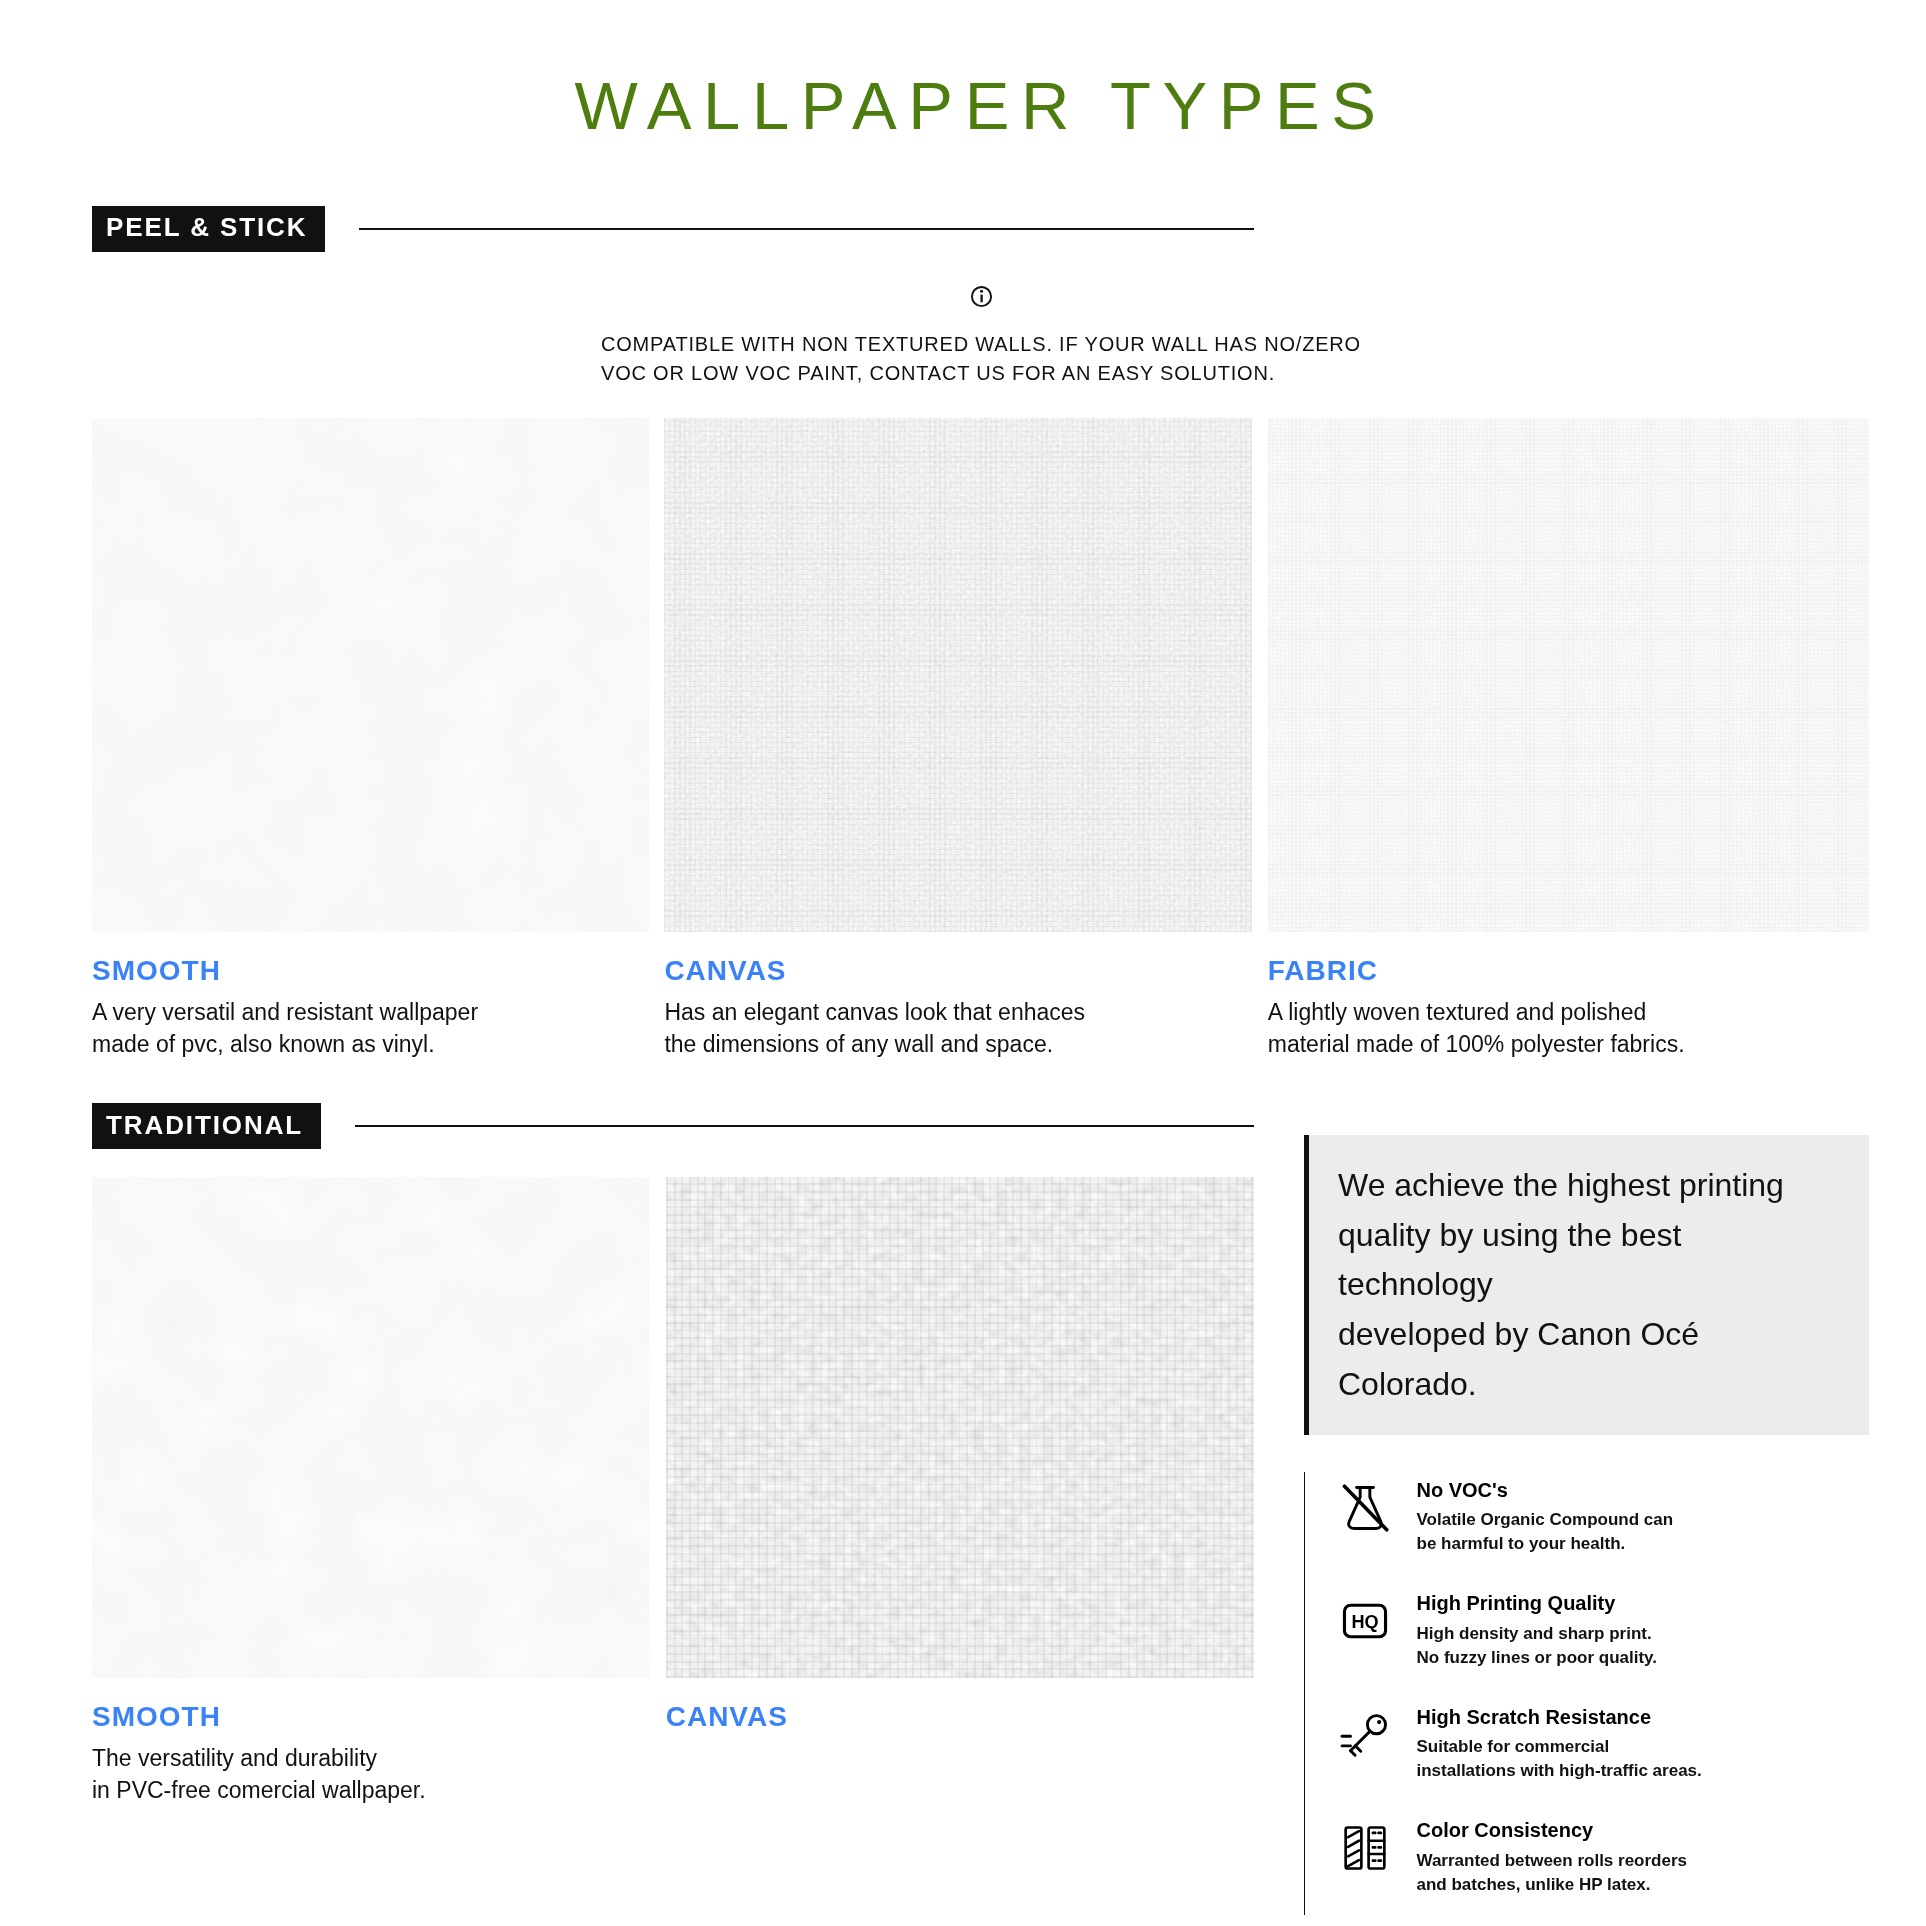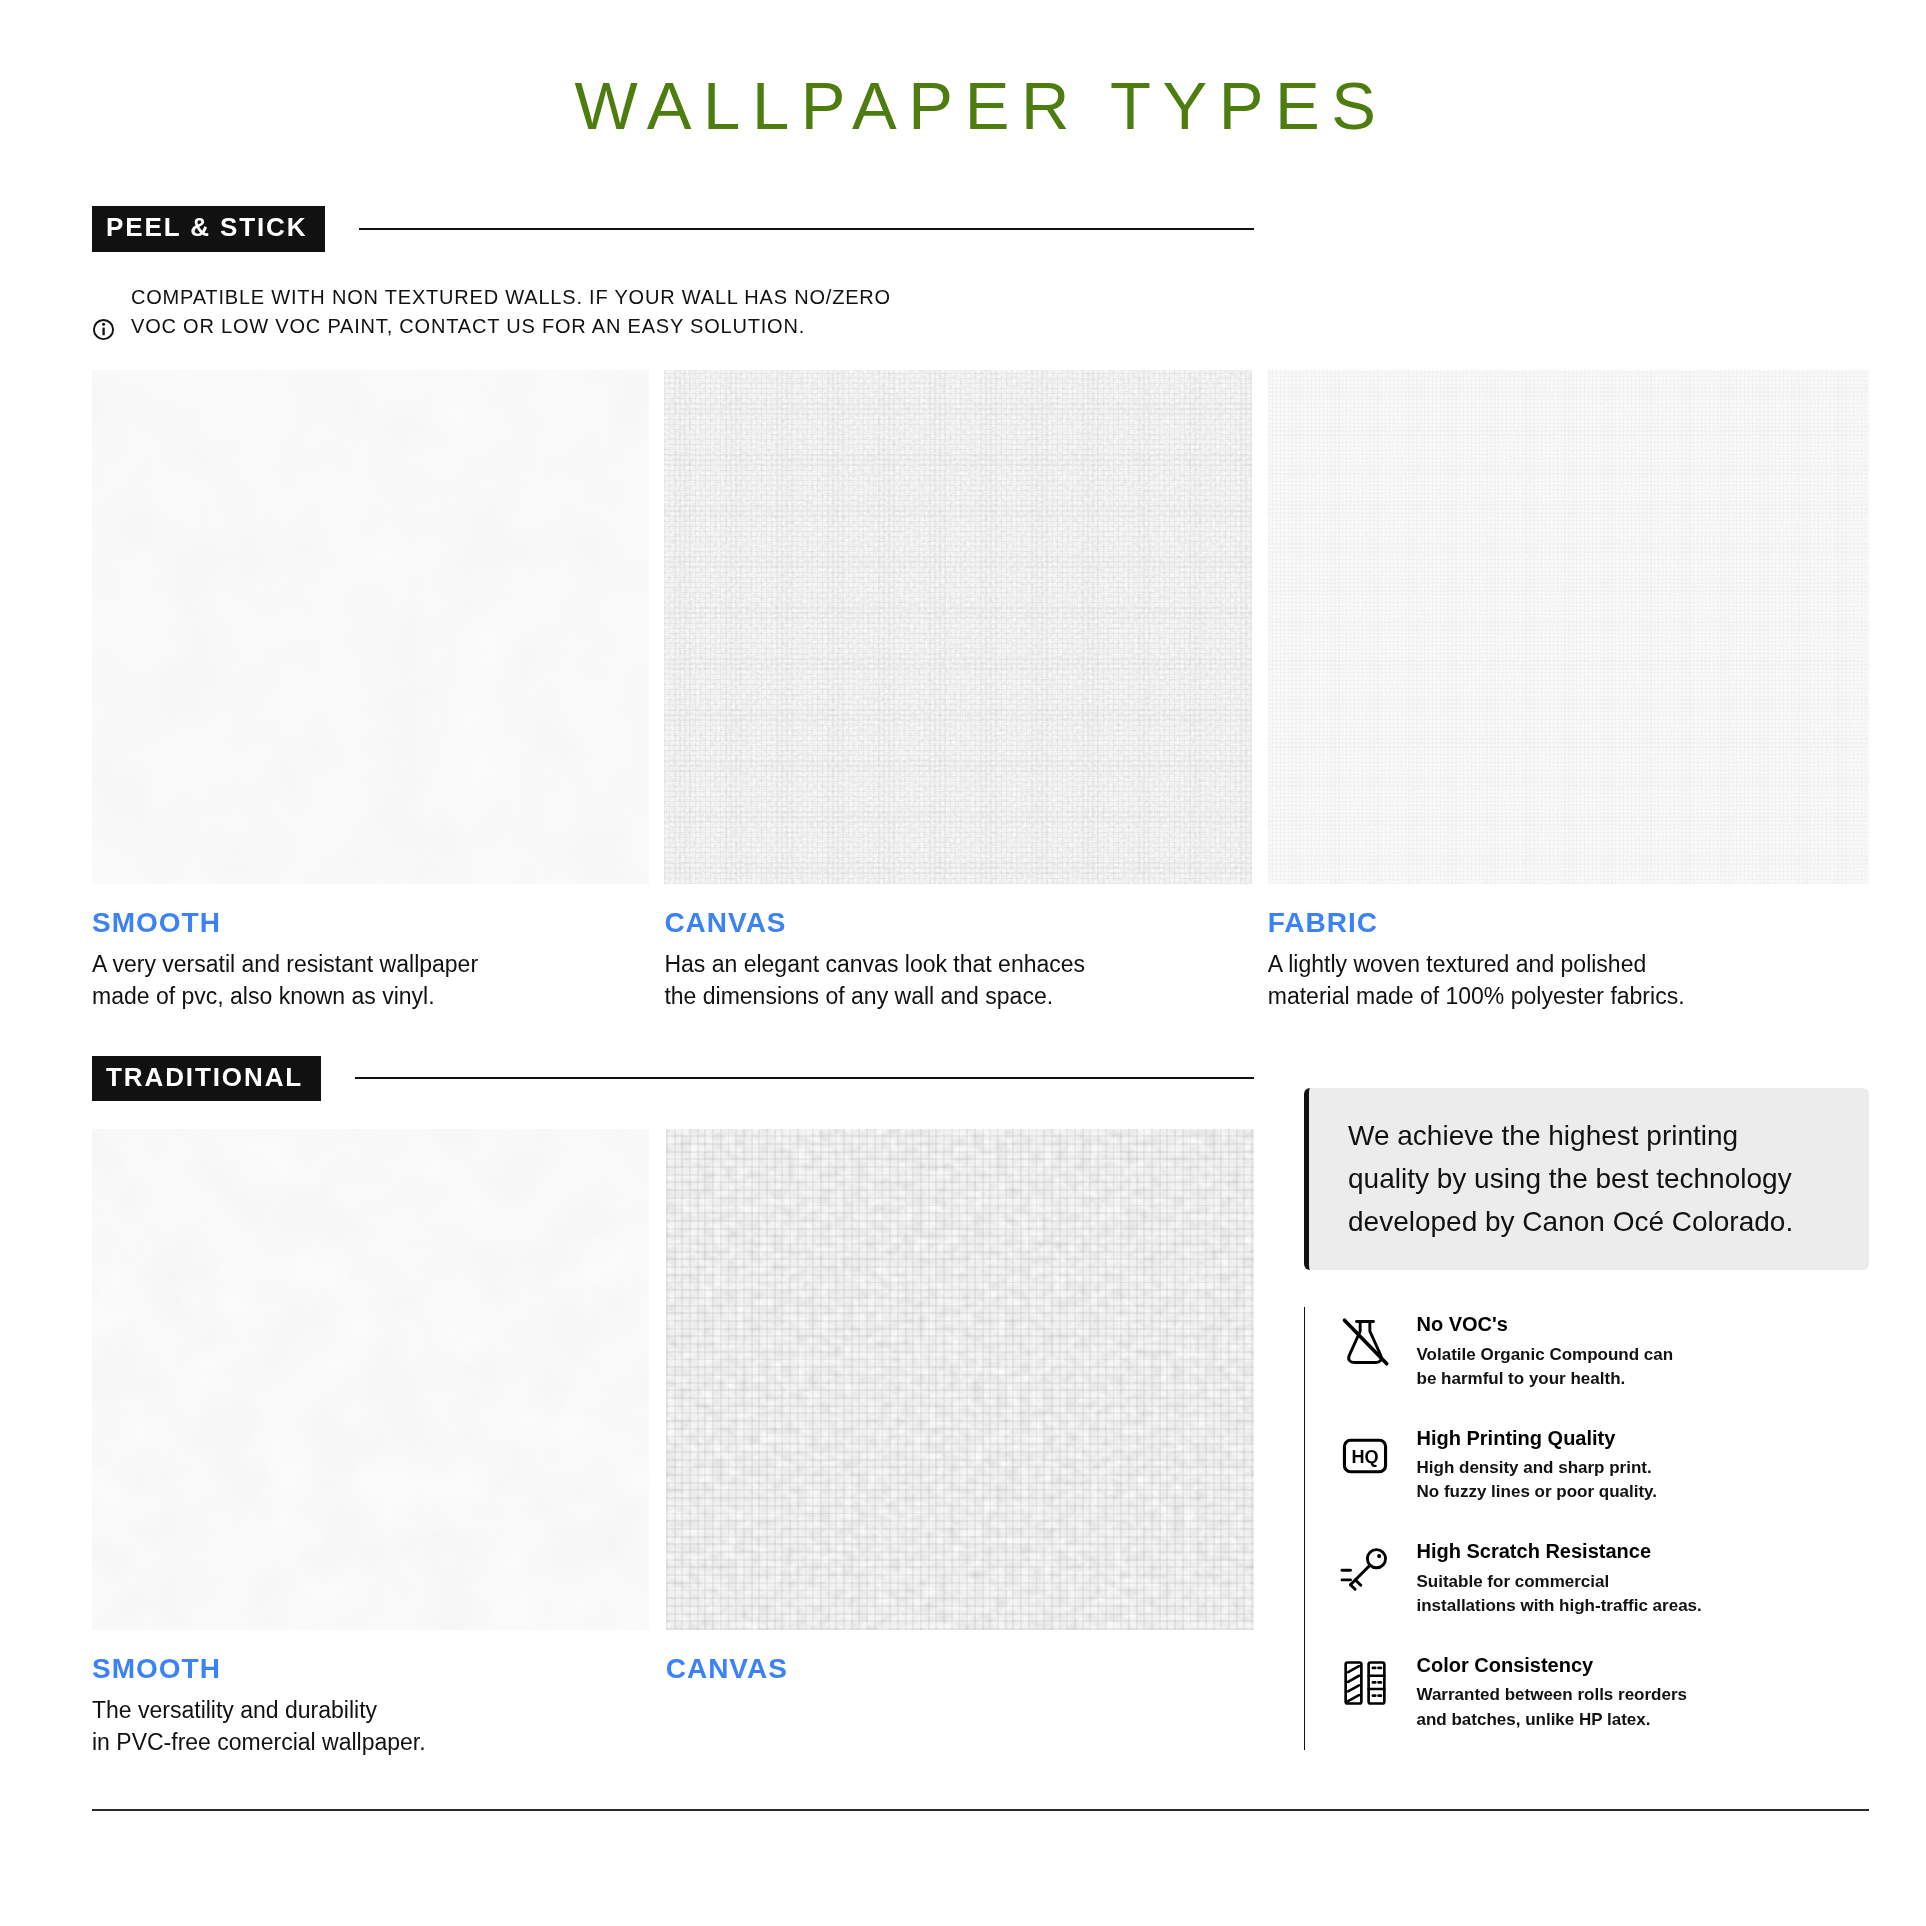--- a/index.html
+++ b/index.html
@@ -19,21 +19,21 @@
   
   .section-header { display:flex; align-items:center; width:1162px;gap:34px; }
   .sec-peel { margin-top:62px; }
   .section-label {
     background:#111; color:#fff; font-weight:700; font-size:26px;
     letter-spacing:1.9px; padding:6.4px 18px 8.3px 14px; white-space:nowrap;
   }
   .header-rule { flex:1; height:1.9px; background:#111; }
 
   
-  .note { display:flex; gap:16px; margin-top:31px; align-items:flex-end; }
+  .note { display:flex; gap:22px; margin-top:31px; align-items:center;flex-direction:column; }
   .info-icon { width:23px; height:23px; flex-shrink:0; margin-top:2.6px; }
   .note-text {
     font-size:20px; letter-spacing:0.8px; line-height:1.45;
     white-space:pre-line; color:#111;
   }
 
   
   .grid-peel { display:grid; grid-template-columns:557px 588px 601px; column-gap:15.4px; margin-top:29.5px; }
   .grid-trad { display:grid; grid-template-columns:557px 588px; column-gap:16.7px; margin-top:28px; }
   .swatch { height:514px; background:#f5f5f5; position:relative; overflow:hidden; }
@@ -59,21 +59,21 @@
   }
   .item-name { font-size:28px; font-weight:700; letter-spacing:1px; margin-top:23px; color:#3b82f6; }
   .item-desc { font-size:23px; line-height:1.4; margin-top:9px; white-space:pre-line; color:#111; }
 
   
   .bottom-row { display:flex; align-items:flex-start; margin-top:43px; }
   .left-col { width:1162px; flex-shrink:0; }
   .aside { width:565px; margin-left:50px; margin-top:32px; flex-shrink:0; }
   .quality-box {
     background:#ececec; border-left:5.8px solid #111;
-    padding:26px 39px; font-size:28px; line-height:1.55; white-space:pre-line; color:#111;border-radius:6px;
+    padding:26px 29px; font-size:32px; line-height:1.55; white-space:pre-line; color:#111;
   }
   .features {
     margin-top:37px; border-left:1.9px solid #111;
     padding:6.4px 0 18px 29.5px; display:flex; flex-direction:column; gap:36px;
   }
   .feature { display:flex; gap:22px; }
   .f-icon { width:60px; flex-shrink:0; display:flex; justify-content:center; align-items:flex-start; }
   .f-icon svg { width:58px; height:58px; }
   .f-title { font-size:20px; font-weight:700; color:#000; }
   .f-desc { font-size:17px; line-height:1.42; margin-top:6.4px; white-space:pre-line; color:#111;font-weight:bold; }

